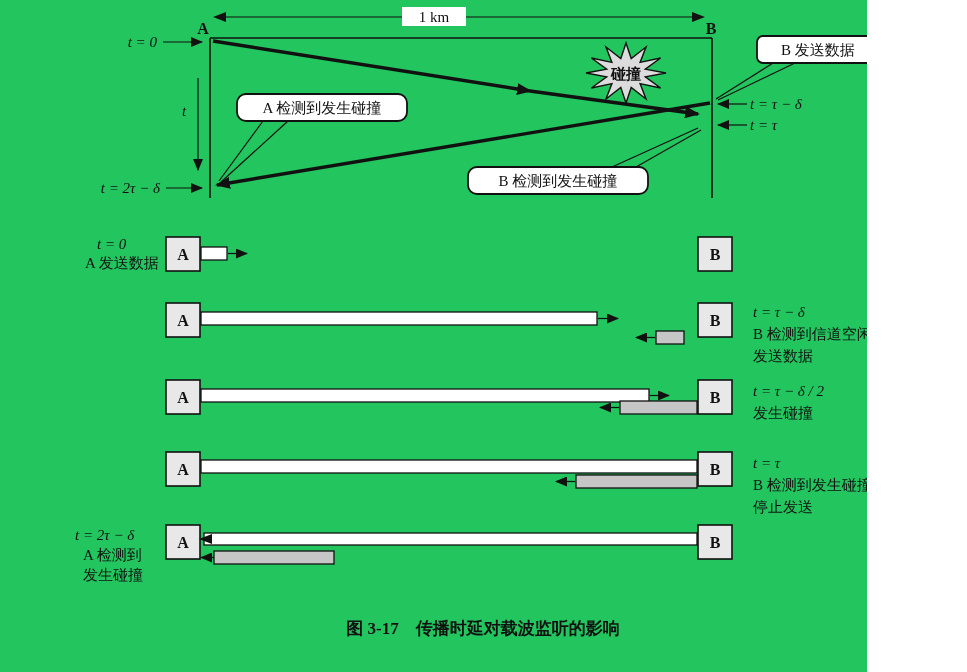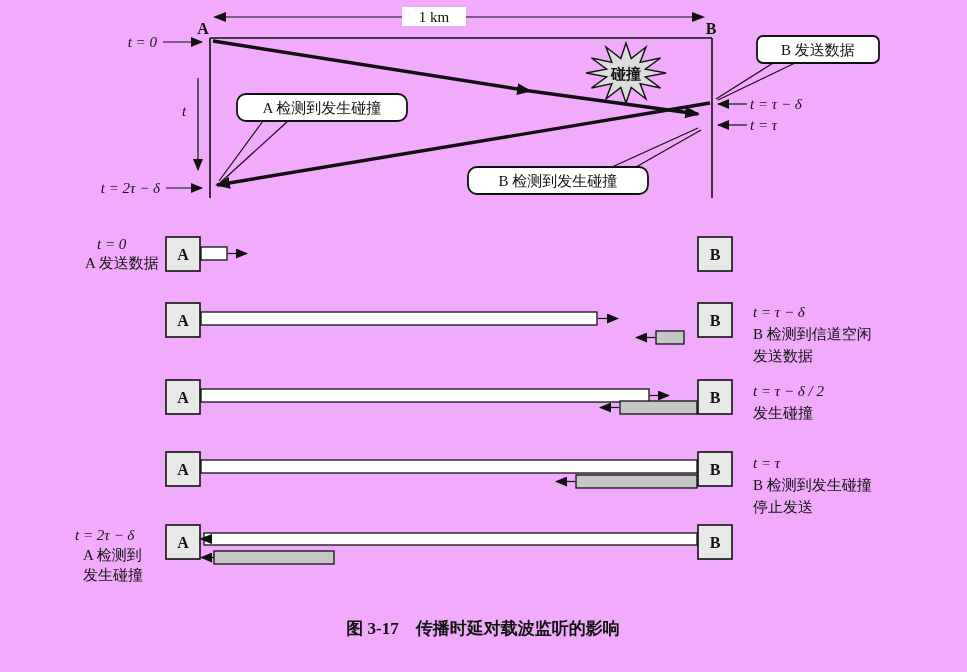--- a/index.html
+++ b/index.html
@@ -1,16 +1,16 @@
 <!DOCTYPE html>
 <html><head>
 <meta charset="utf-8">
 <style>
   html,body{margin:0;padding:0;background:#ffffff;}
-  .page{position:relative;width:967px;height:672px;background:#f0abfc;overflow:hidden;
+  .page{position:relative;width:867px;height:672px;background:#22c55e;overflow:hidden;
         font-family:"Liberation Serif","DejaVu Serif",serif;}
   svg{position:absolute;left:0;top:0;}
   svg text{font-family:"Liberation Serif","DejaVu Serif",serif;fill:#111;}
   .t-math{font-style:italic;font-size:15px;}
   .cjk{font-size:15px;}
   .node-letter{font-size:16px;font-weight:bold;}
   .dist-label{font-size:15px;}
   .burst-label{font-size:15px;font-weight:bold;}
   .caption{font-size:17px;font-weight:bold;}
   .ln{stroke:#111;fill:none;stroke-width:1.6;}

